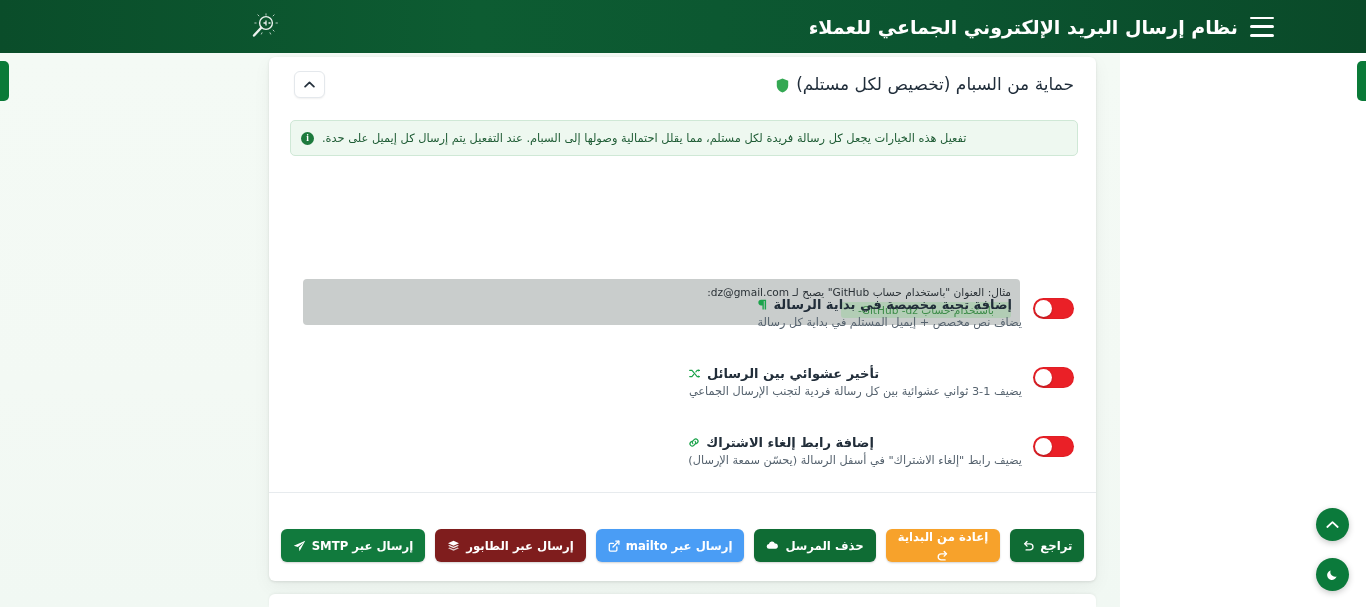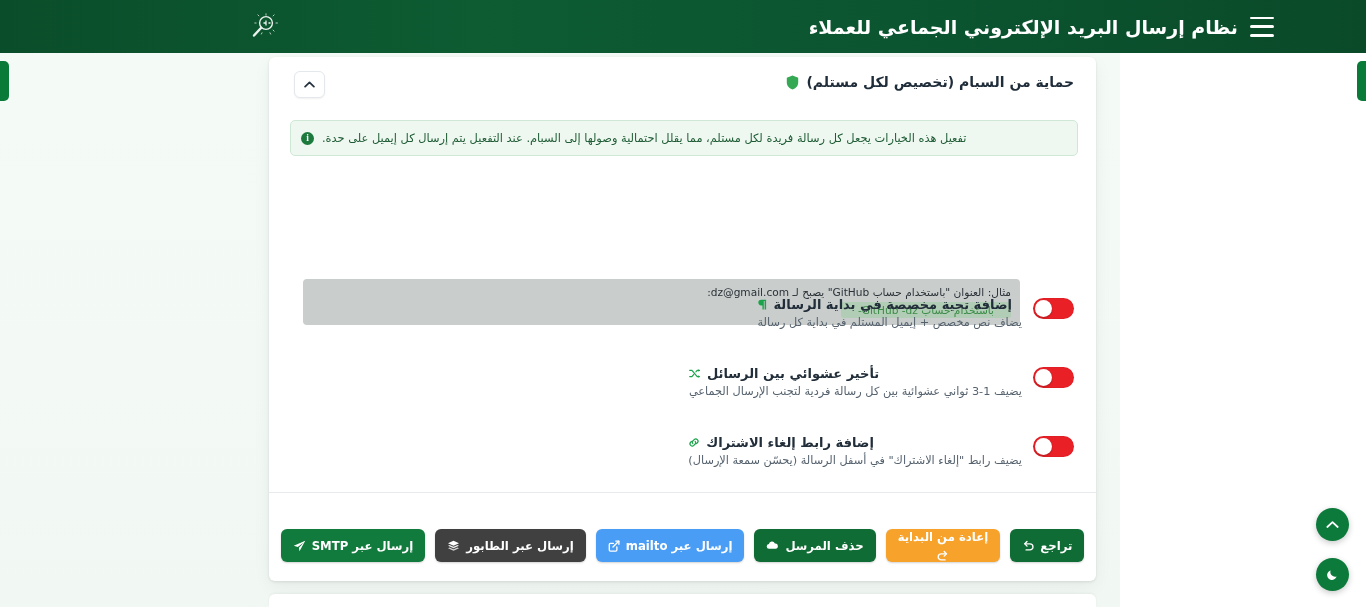--- a/index.html
+++ b/index.html
@@ -72,21 +72,21 @@
     border-radius: 6px;
     box-shadow: 0 1px 3px rgba(0,0,0,.10), 0 6px 18px rgba(0,0,0,.05);
   }
 
   .card-head {
     position: relative;
     height: 56px;
   }
   .section-title {
     position: absolute; right: 22px; top: 17px;
-    font-size: 14px; color: #1f2c39; font-weight: bold;
+    font-size: 17px; color: #1f2c39; font-weight: normal;
     white-space: nowrap;
     display: flex; align-items: center; gap: 7px;
     flex-direction: row-reverse;
     justify-content: space-between;
   }
   .shield-ic { display: inline-block; width: 13px; height: 15px; }
   .collapse-btn {
     position: absolute; left: 25px; top: 14px;
     width: 31px; height: 27px;
     background: #ffffff;
@@ -399,21 +399,21 @@
       <span>إرسال عبر mailto</span>
       <span class="bic">
         <svg viewBox="0 0 13 13" width="12" height="12" stroke="#fff" stroke-width="1.45" fill="none" stroke-linecap="round" stroke-linejoin="round">
           <path d="M9.6 7.6v3.2a1.2 1.2 0 0 1-1.2 1.2H2.6a1.2 1.2 0 0 1-1.2-1.2V4.9a1.2 1.2 0 0 1 1.2-1.2h3.2"></path>
           <path d="M8.4 1.2h3.4v3.4"></path>
           <path d="M5.4 7.6 11.6 1.4"></path>
         </svg>
       </span>
     </button>
 
-    <button class="btn" style="background:#404040;">
+    <button class="btn" style="background:#7f1d1d;">
       <span>إرسال عبر الطابور</span>
       <span class="bic">
         <svg viewBox="0 0 14 12" width="13" height="11" fill="#fff">
           <path d="M7 0.8 13 3.5 7 6.2 1 3.5z"></path>
           <path d="M1 6.2 7 8.9l6-2.7-1.7-.8L7 7.3 2.7 5.4z" opacity=".9"></path>
           <path d="M1 8.9 7 11.6l6-2.7-1.7-.8L7 10 2.7 8.1z" opacity=".75"></path>
         </svg>
       </span>
     </button>
 

